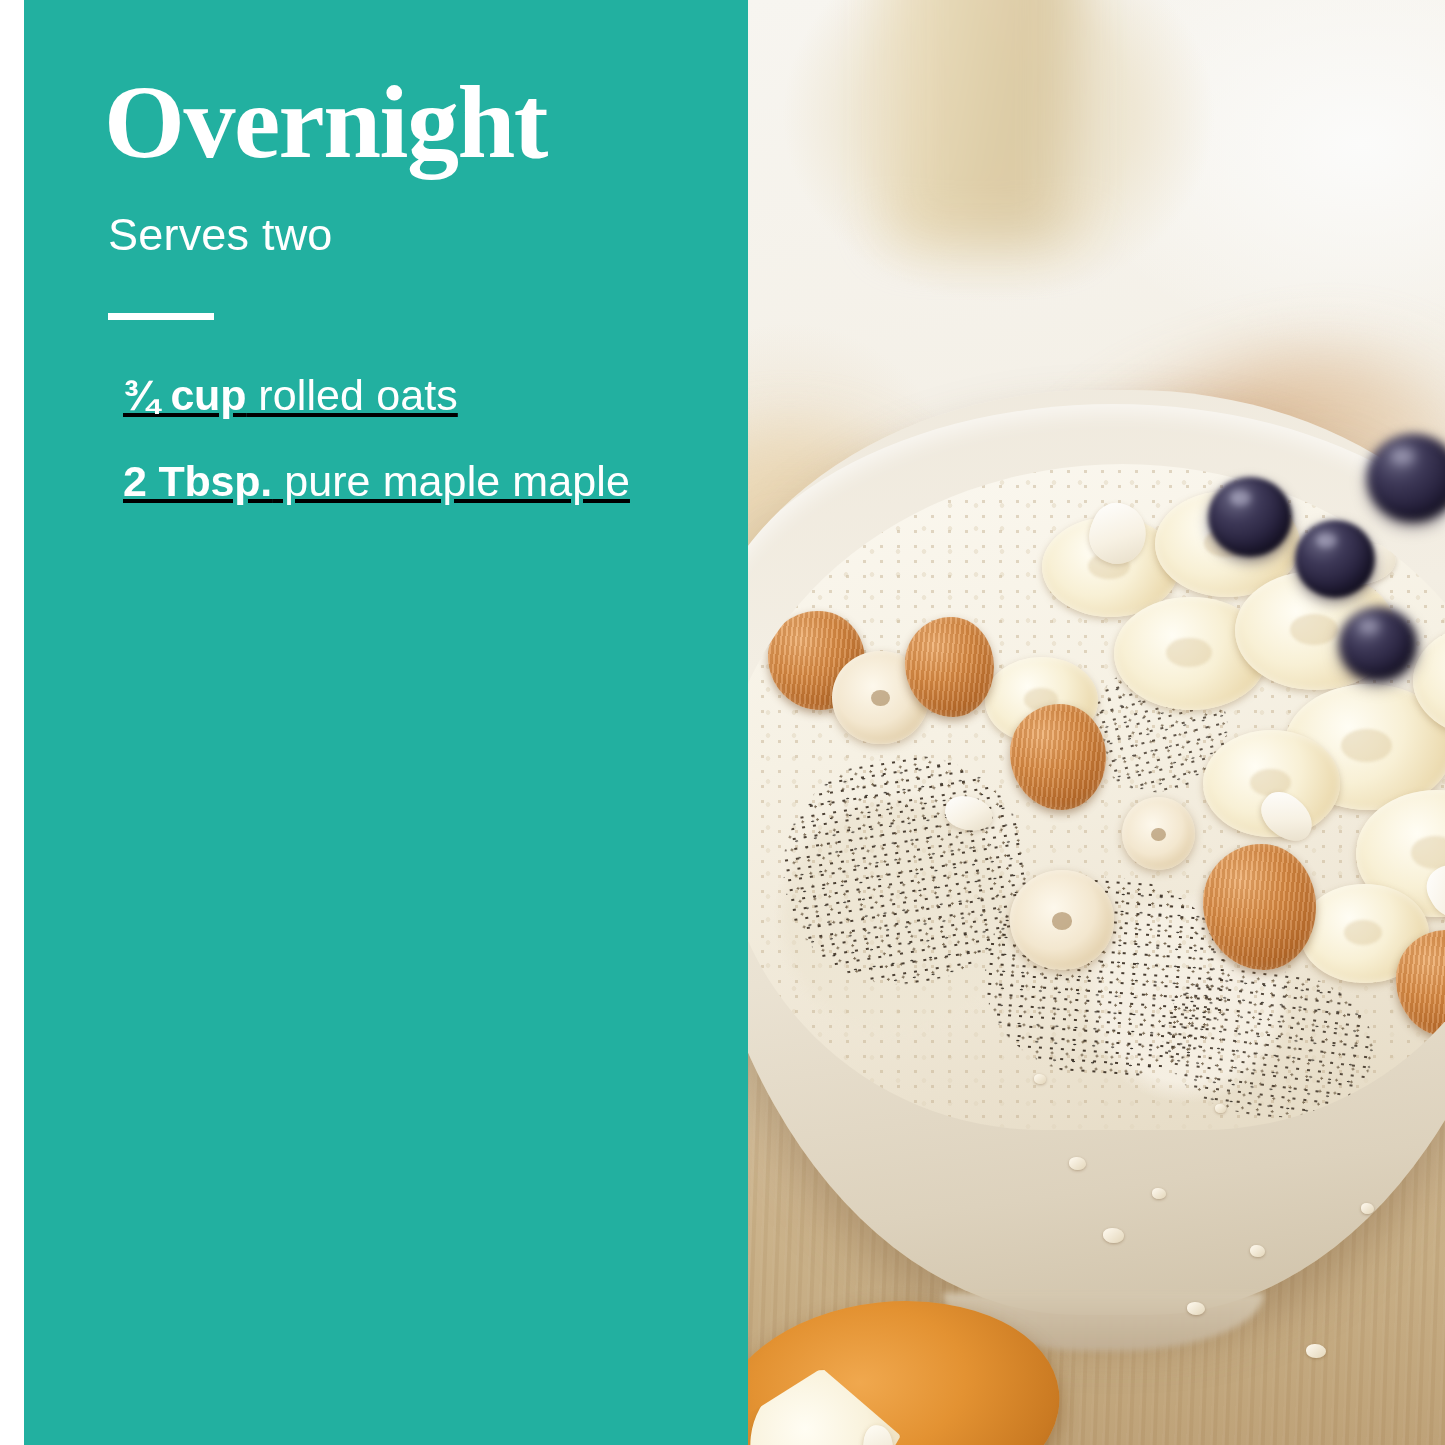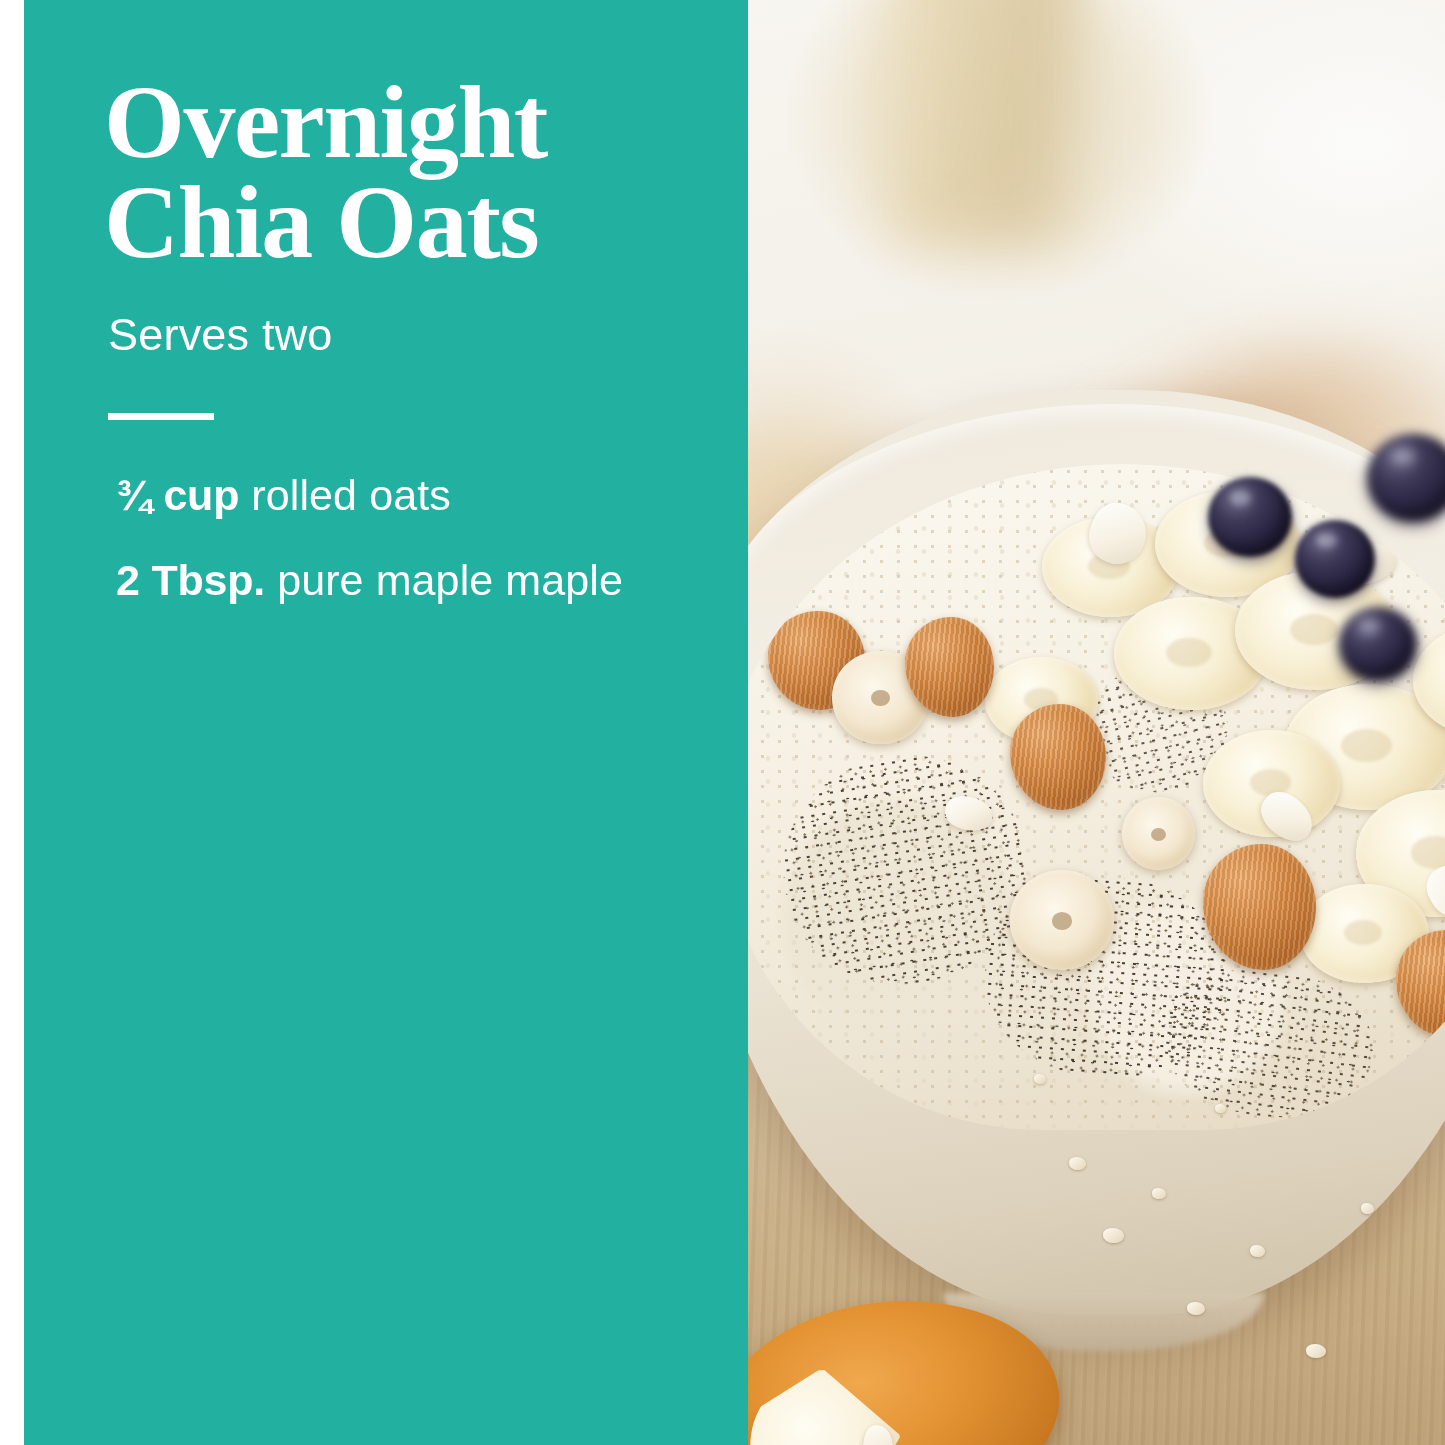--- a/index.html
+++ b/index.html
@@ -54,22 +54,23 @@
   .rule {
     width: 106px;
     height: 7px;
     background: #ffffff;
     margin: 54px 0 48px 0;
     border: 0;
   }
 
   .ingredients {
     list-style: none;
-    margin: 8px;
+    margin: 15px;
     padding: 0;
+    text-decoration: underline;
   }
   .ingredient {
     color: #ffffff;
     font-size: 43px;
     font-weight: 400;
     line-height: 1.26;
     margin-bottom: 31px;
     letter-spacing: 0.1px;
     max-width: 600px;
   }
@@ -362,21 +363,20 @@
 </style>
 </head>
 <body>
 
 <div class="card">
 
   <section class="panel">
 
     <h1 class="recipe-title">
       <span class="line">Overnight</span>
-      <span class="line">Chia Oats</span>
     </h1>
 
     <div class="serves">Serves two</div>
 
     <hr class="rule">
 
     <ul class="ingredients">
 
       <li class="ingredient">
         <span class="amt">¾ cup</span><span> rolled oats</span>

